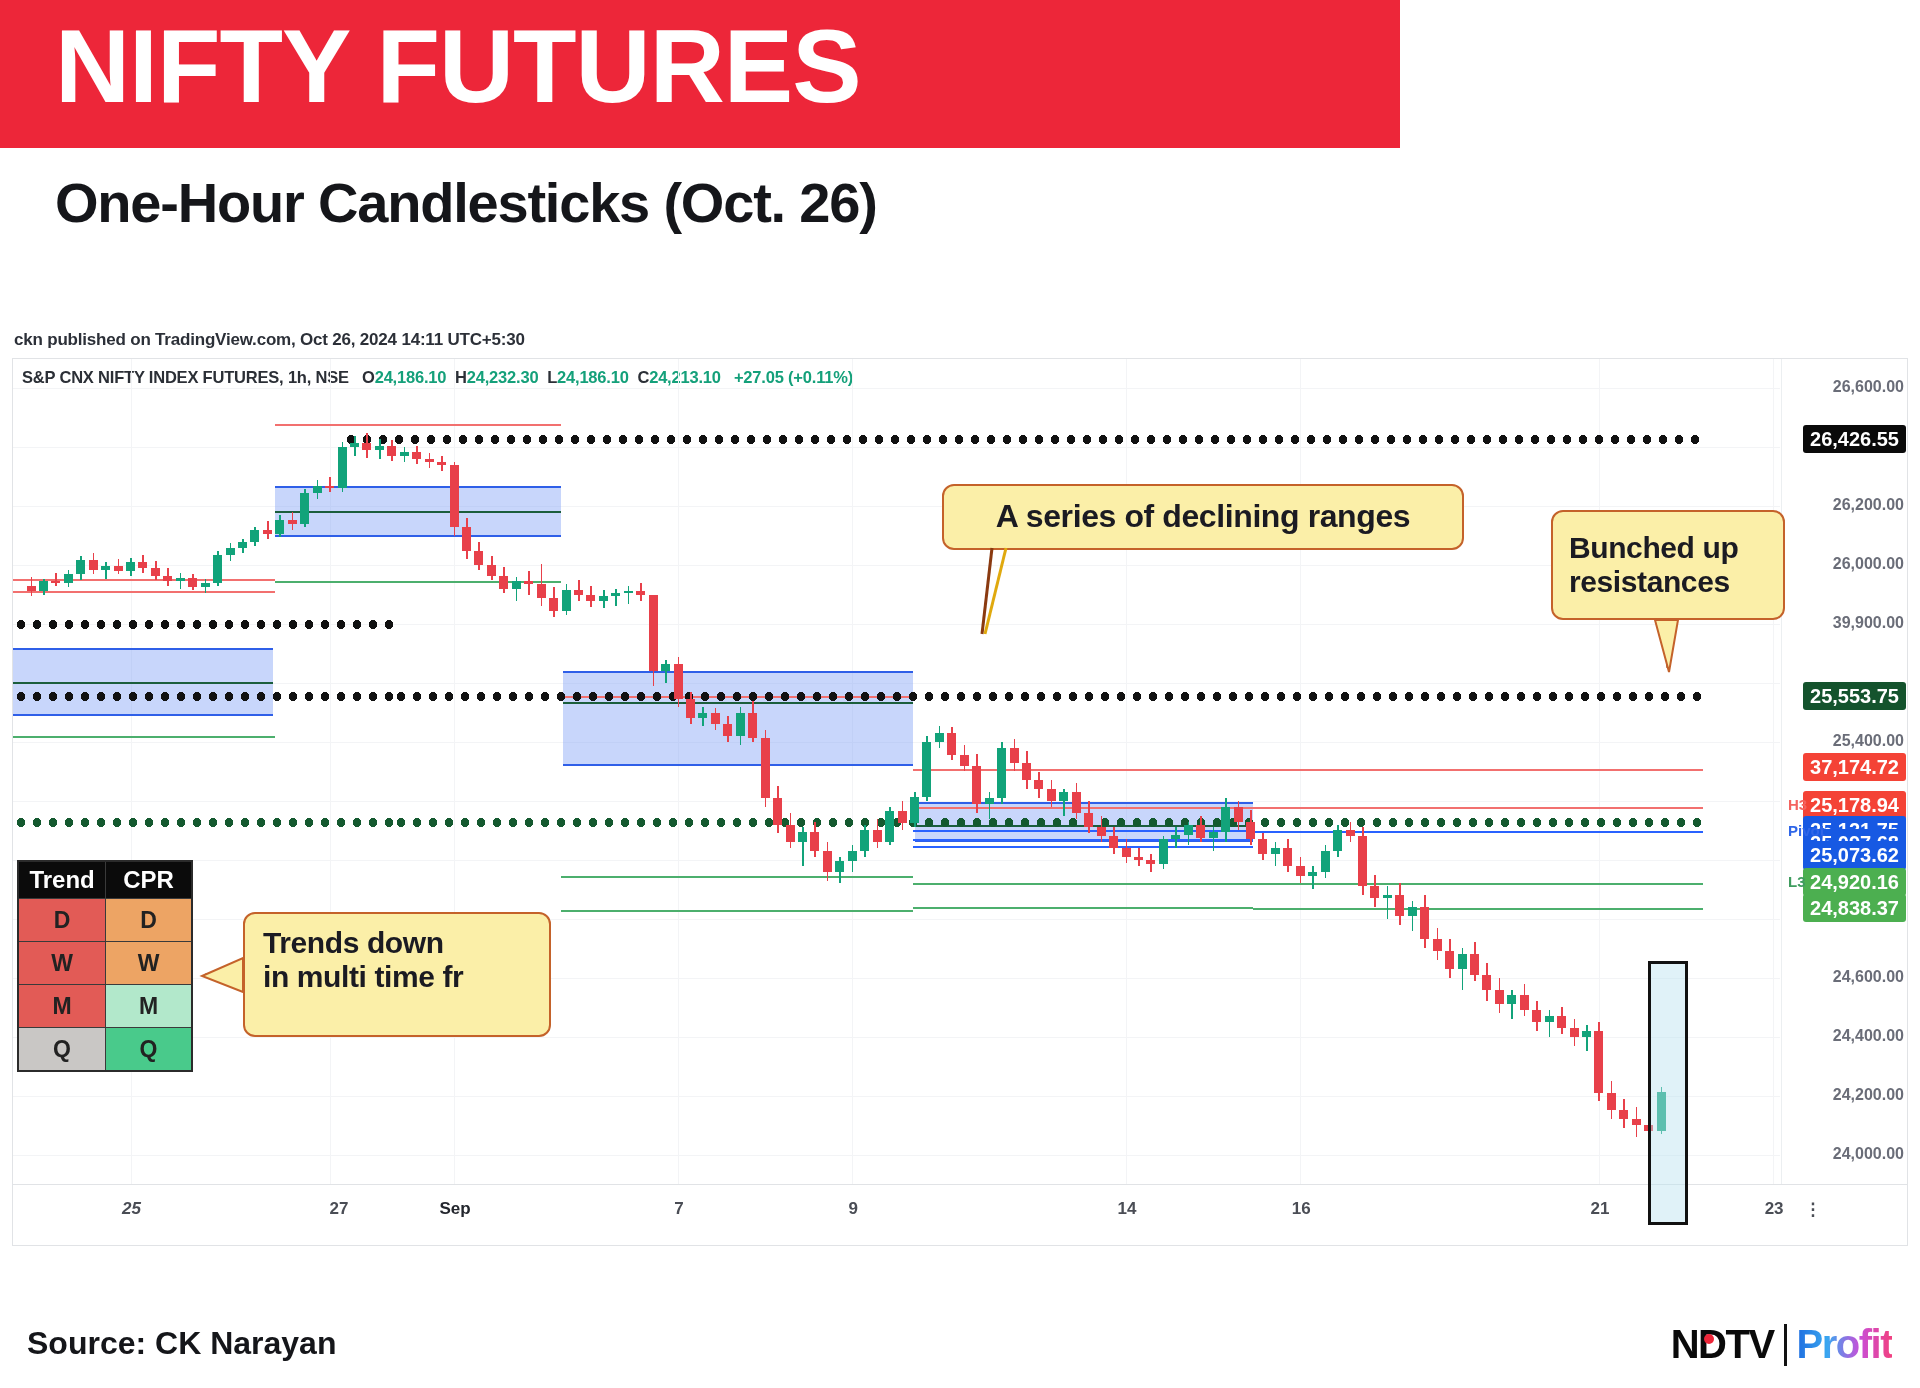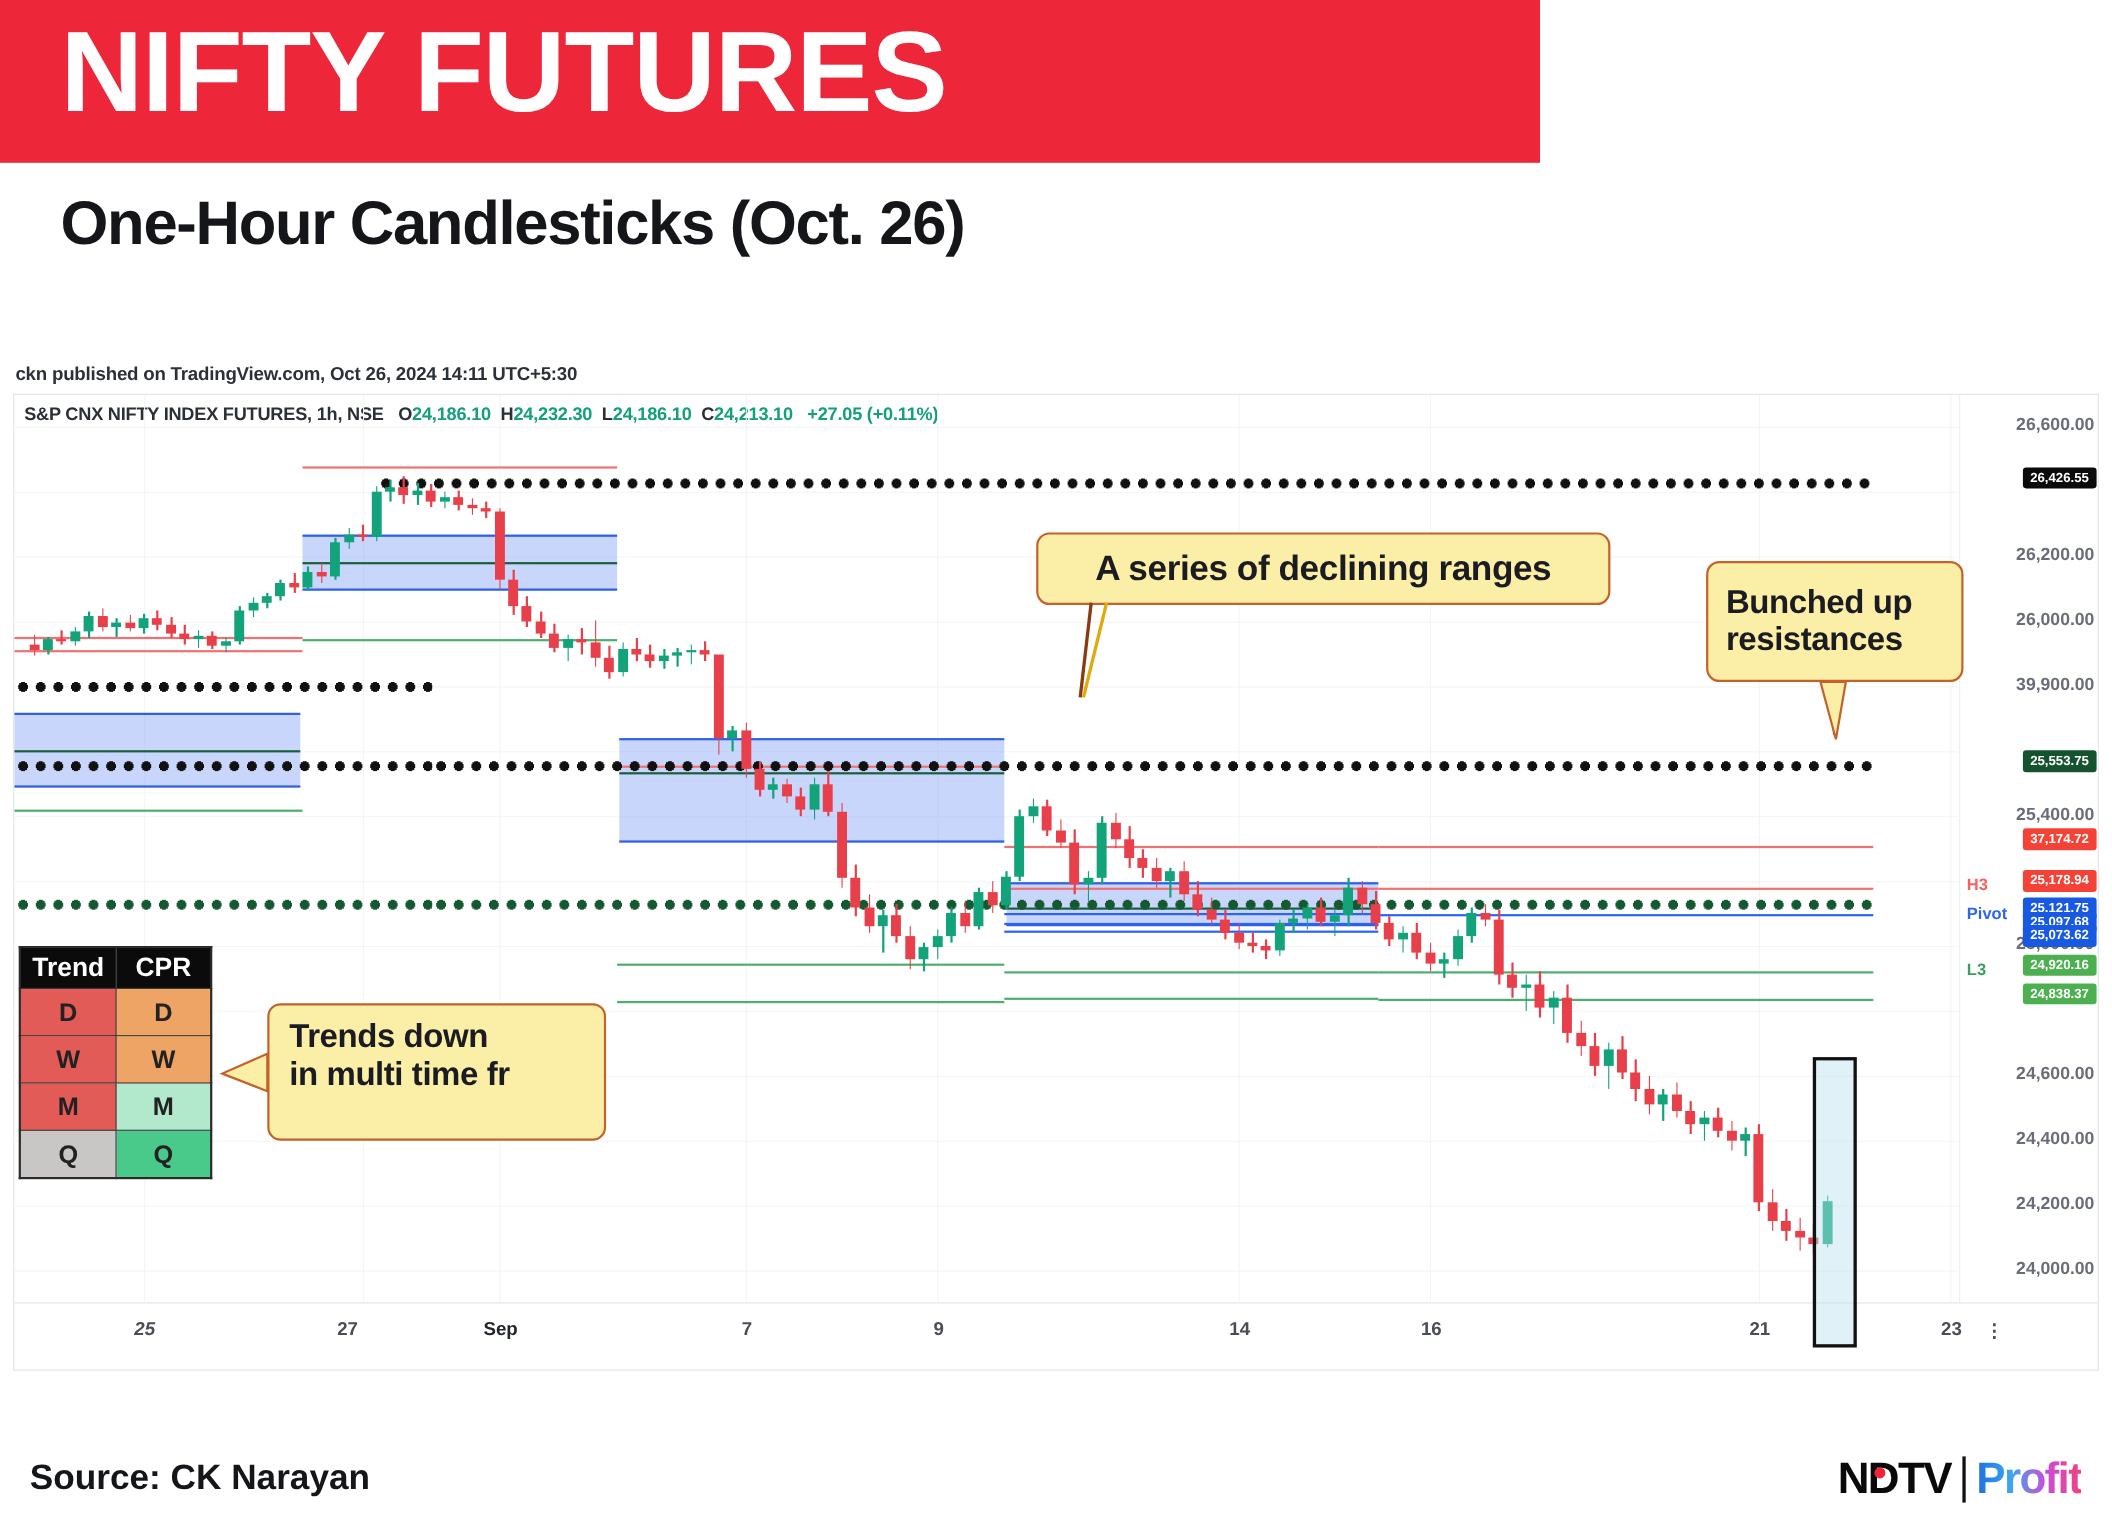--- a/index.html
+++ b/index.html
@@ -52,21 +52,21 @@
       background-size:16px 9px;background-repeat:repeat-x;}
 
   .candle{position:absolute;width:9px;}
   .candle .wick{position:absolute;left:4px;width:1.6px;}
   .candle .body{position:absolute;left:0;width:9px;min-height:2px;}
   .up .wick,.up .body{background:#12a37a;}
   .down .wick,.down .body{background:#e8404a;}
 
   
   .ptick{position:absolute;right:4px;font-size:16px;color:#6a6d78;font-weight:600;white-space:nowrap;}
-  .plabel{position:absolute;right:2px;font-size:12px;font-weight:bold;color:#fff;
+  .plabel{position:absolute;right:2px;font-size:20px;font-weight:bold;color:#fff;
       padding:3px 7px;border-radius:3px;white-space:nowrap;line-height:1.12;}
   .plabel.black{background:#0a0a0a;}
   .plabel.dgreen{background:#14532d;}
   .plabel.red{background:#f44336;}
   .plabel.blue{background:#1759e3;}
   .plabel.green{background:#4caf50;}
   .pivname{position:absolute;font-size:15px;font-weight:bold;white-space:nowrap;}
 
   .ttick{position:absolute;top:14px;font-size:17px;color:#4a4d55;font-weight:600;transform:translateX(-50%);}
   .ttick.b{font-weight:bold;color:#23262d;}
@@ -748,21 +748,21 @@
       <div class="plabel blue" style="top: 469.804px;">25,097.68</div>
       <div class="plabel blue" style="top: 482.179px;">25,073.62</div>
       <div class="plabel green" style="top: 508.991px;">24,920.16</div>
       <div class="plabel green" style="top: 535px;">24,838.37</div>
       <div class="pivname" style="left: 6px; top: 437.384px; color: rgb(244, 99, 95);">H3</div>
       <div class="pivname" style="left: 6px; top: 463.018px; color: rgb(47, 102, 232);">Pivot</div>
       <div class="pivname" style="left: 6px; top: 513.991px; color: rgb(63, 156, 95);">L3</div>
     </div>
   <div id="time-scale">
       <div class="ttick" style="left: 118.549px; font-style: italic;">25</div>
-      <div class="ttick" style="left: 303px;">27</div>
+      <div class="ttick" style="left: 326px;">27</div>
       <div class="ttick b" style="left: 442.085px;">Sep</div>
       <div class="ttick" style="left: 666.07px;">7</div>
       <div class="ttick" style="left: 840.282px;">9</div>
       <div class="ttick" style="left: 1114.04px;">14</div>
       <div class="ttick" style="left: 1288.25px;">16</div>
       <div class="ttick" style="left: 1586.9px;">21</div>
       <div class="ttick" style="left: 1761.11px;">23</div>
       <div class="ttick" style="left: 1800px;">⋮</div>
     </div>
 

